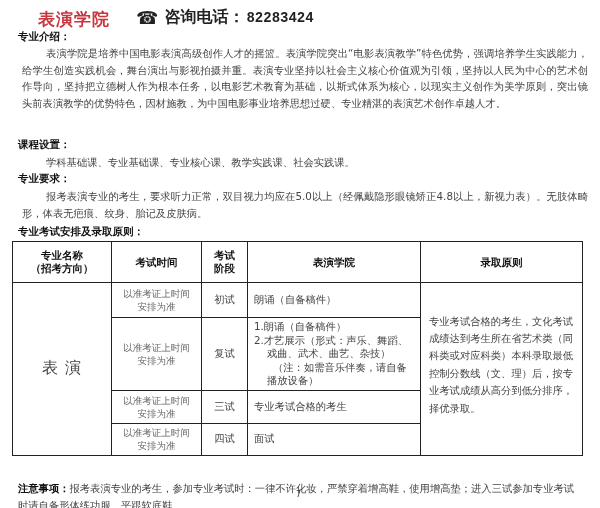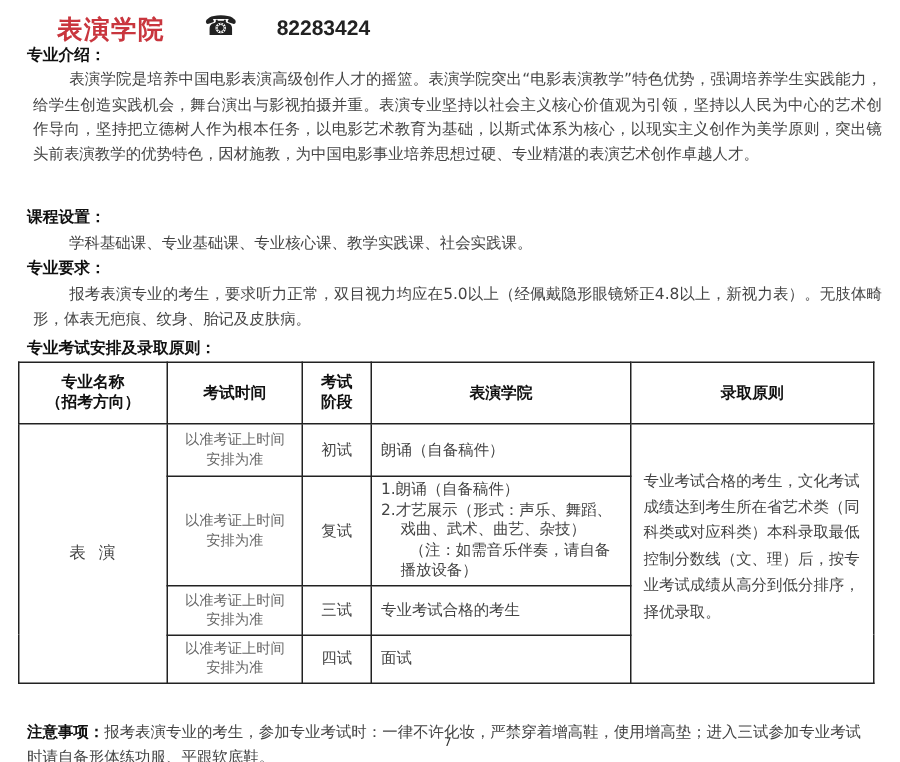--- a/index.html
+++ b/index.html
@@ -8,21 +8,21 @@
     font-family:"DejaVu Sans", sans-serif; color:#333;
   }
   .abs { position:absolute; }
   .title {
     left:18px; top:8px; font-size:17px; font-weight:bold; color:#c9363e; letter-spacing:1px;margin-left:20px;
   }
   .phone {
     left:136px; top:7px; font-size:16px; font-weight:bold; color:#222; display:flex; align-items:center;
   }
   .phone .ph-icon { font-size:18px; margin-right:6px; }
-  .phone .ph-num { font-family:Liberation Sans, sans-serif; font-size:14px; letter-spacing:0; margin-left:20px;}
+  .phone .ph-num { font-family:Liberation Mono, monospace; font-size:14px; letter-spacing:0; margin-left:2px;}
   .heading { font-size:10.5px; font-weight:bold; color:#111; left:18px; }
   .para {
     left:22px; width:566px; font-size:10.3px; line-height:16.6px; color:#444; text-align:justify;
   }
   .para .indent { display:inline-block; width:24px; }
   table.exam {
     position:absolute; left:12px; top:241px; width:570px; border-collapse:collapse; table-layout:fixed;
     font-size:10.3px; color:#444;padding-left:13px;
   }
   table.exam td, table.exam th { border:1.2px solid #222; padding:0; text-align:center; vertical-align:middle; }
@@ -39,20 +39,21 @@
   }
   .notice b { color:#111; }
   .page-num { left:296px; top:490px; font-size:8px; color:#333; }
 </style>
 </head>
 <body>
 
 <div class="abs title">表演学院</div>
 <div class="abs phone">
   <span class="ph-icon">☎</span>
+  <span>咨询电话：</span>
   <span class="ph-num">82283424</span>
 </div>
 
 <div class="abs heading" style="top:30px;">专业介绍：</div>
 <div class="abs para" style="top:45px;"><span class="indent"></span><span>表演学院是培养中国电影表演高级创作人才的摇篮。表演学院突出“电影表演教学”特色优势，强调培养学生实践能力，给学生创造实践机会，舞台演出与影视拍摄并重。表演专业坚持以社会主义核心价值观为引领，坚持以人民为中心的艺术创作导向，坚持把立德树人作为根本任务，以电影艺术教育为基础，以斯式体系为核心，以现实主义创作为美学原则，突出镜头前表演教学的优势特色，因材施教，为中国电影事业培养思想过硬、专业精湛的表演艺术创作卓越人才。</span></div>
 
 <div class="abs heading" style="top:138px;">课程设置：</div>
 <div class="abs para" style="top:154px;"><span class="indent"></span><span>学科基础课、专业基础课、专业核心课、教学实践课、社会实践课。</span></div>
 
 <div class="abs heading" style="top:172px;">专业要求：</div>
@@ -70,21 +71,21 @@
   </colgroup>
   <tbody>
       <tr>
     <th><span>专业名称</span><br><span>（招考方向）</span></th>
     <th>考试时间</th>
     <th><span>考试</span><br><span>阶段</span></th>
     <th>表演学院</th>
     <th>录取原则</th>
   </tr>
   <tr style="height:35px;">
-    <td rowspan="4" style="font-size:11px; color:#444; letter-spacing:1px;font-family:Liberation Mono, monospace;">表  演</td>
+    <td rowspan="4" style="font-size:16px; color:#444; letter-spacing:1px;">表  演</td>
     <td class="time-cell"><span>以准考证上时间</span><br><span>安排为准</span></td>
     <td>初试</td>
     <td class="content-cell">朗诵（自备稿件）</td>
     <td rowspan="4" class="principle-cell">专业考试合格的考生，文化考试成绩达到考生所在省艺术类（同科类或对应科类）本科录取最低控制分数线（文、理）后，按专业考试成绩从高分到低分排序，择优录取。</td>
   </tr>
   <tr style="height:67px;">
     <td class="time-cell"><span>以准考证上时间</span><br><span>安排为准</span></td>
     <td>复试</td>
     <td class="list-cell">
       <span class="ln">1.朗诵（自备稿件）</span>

